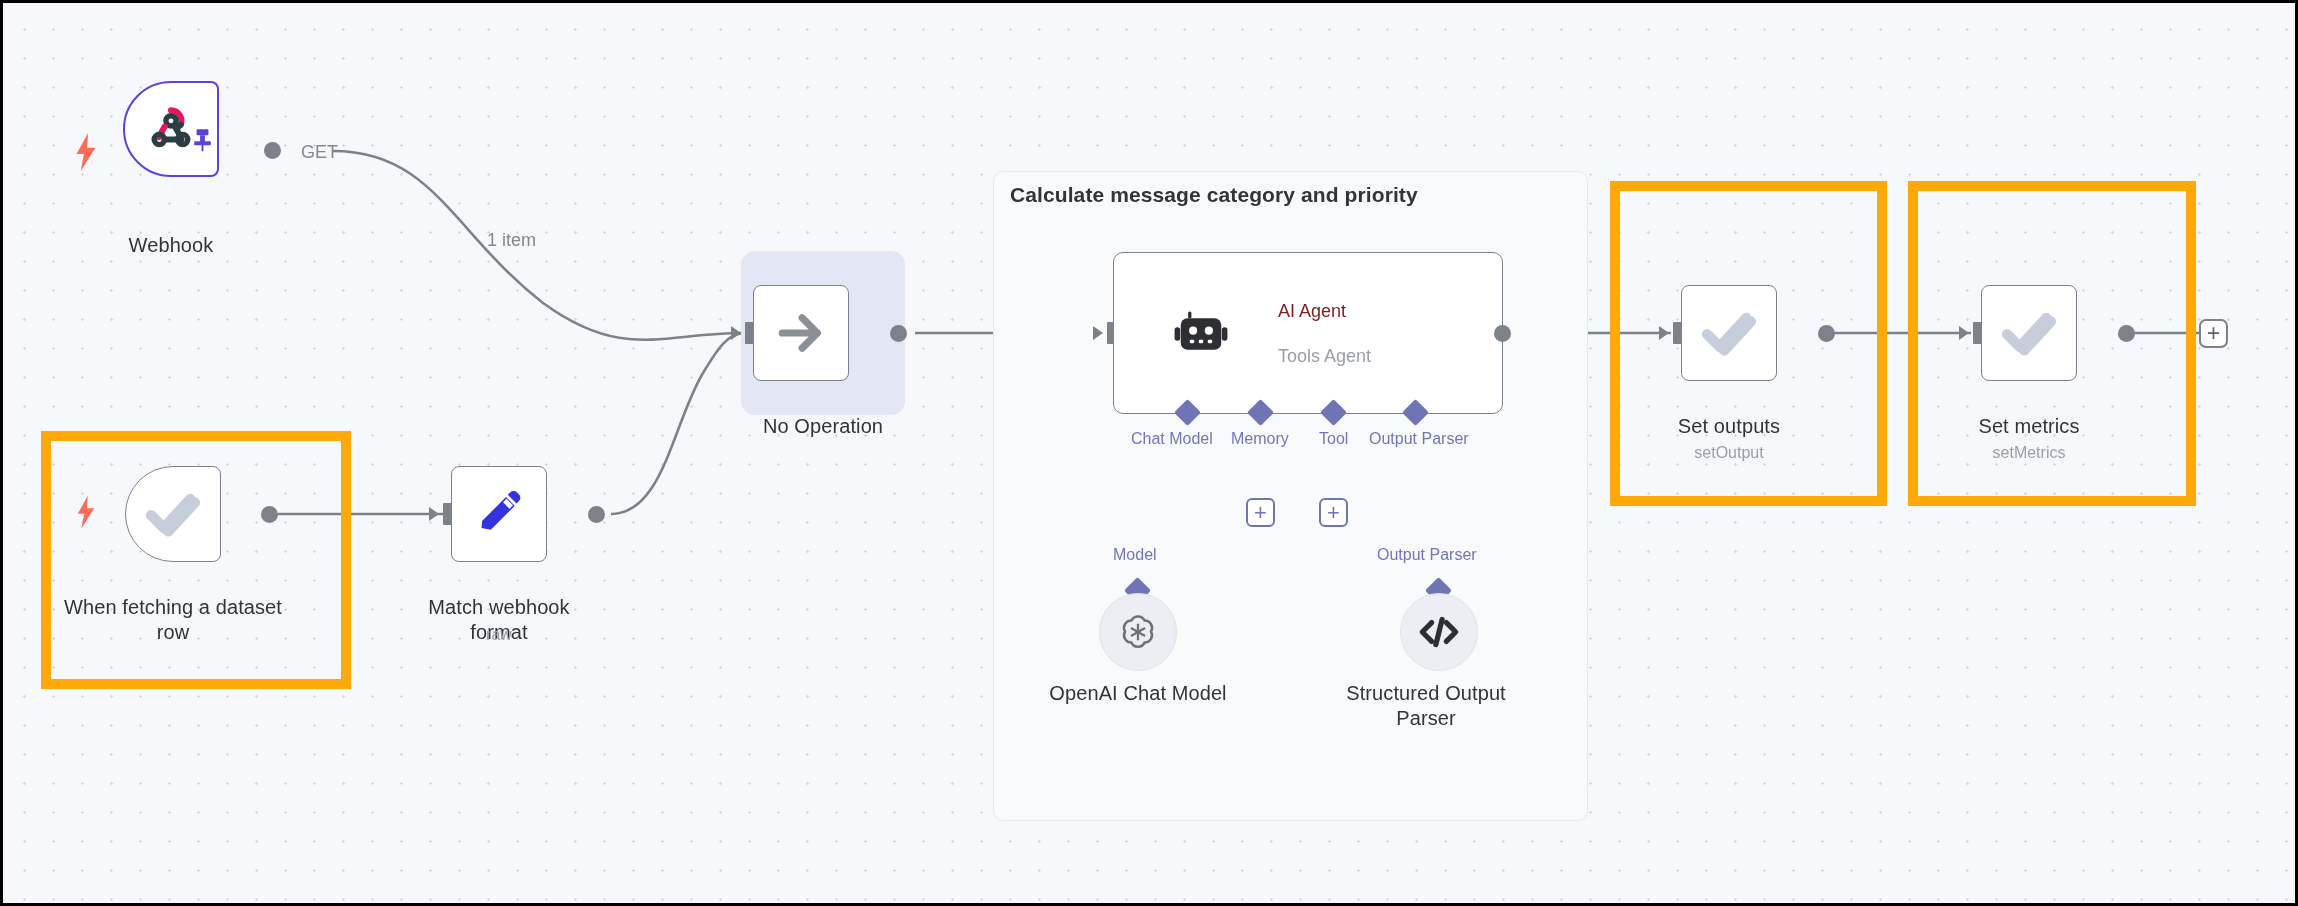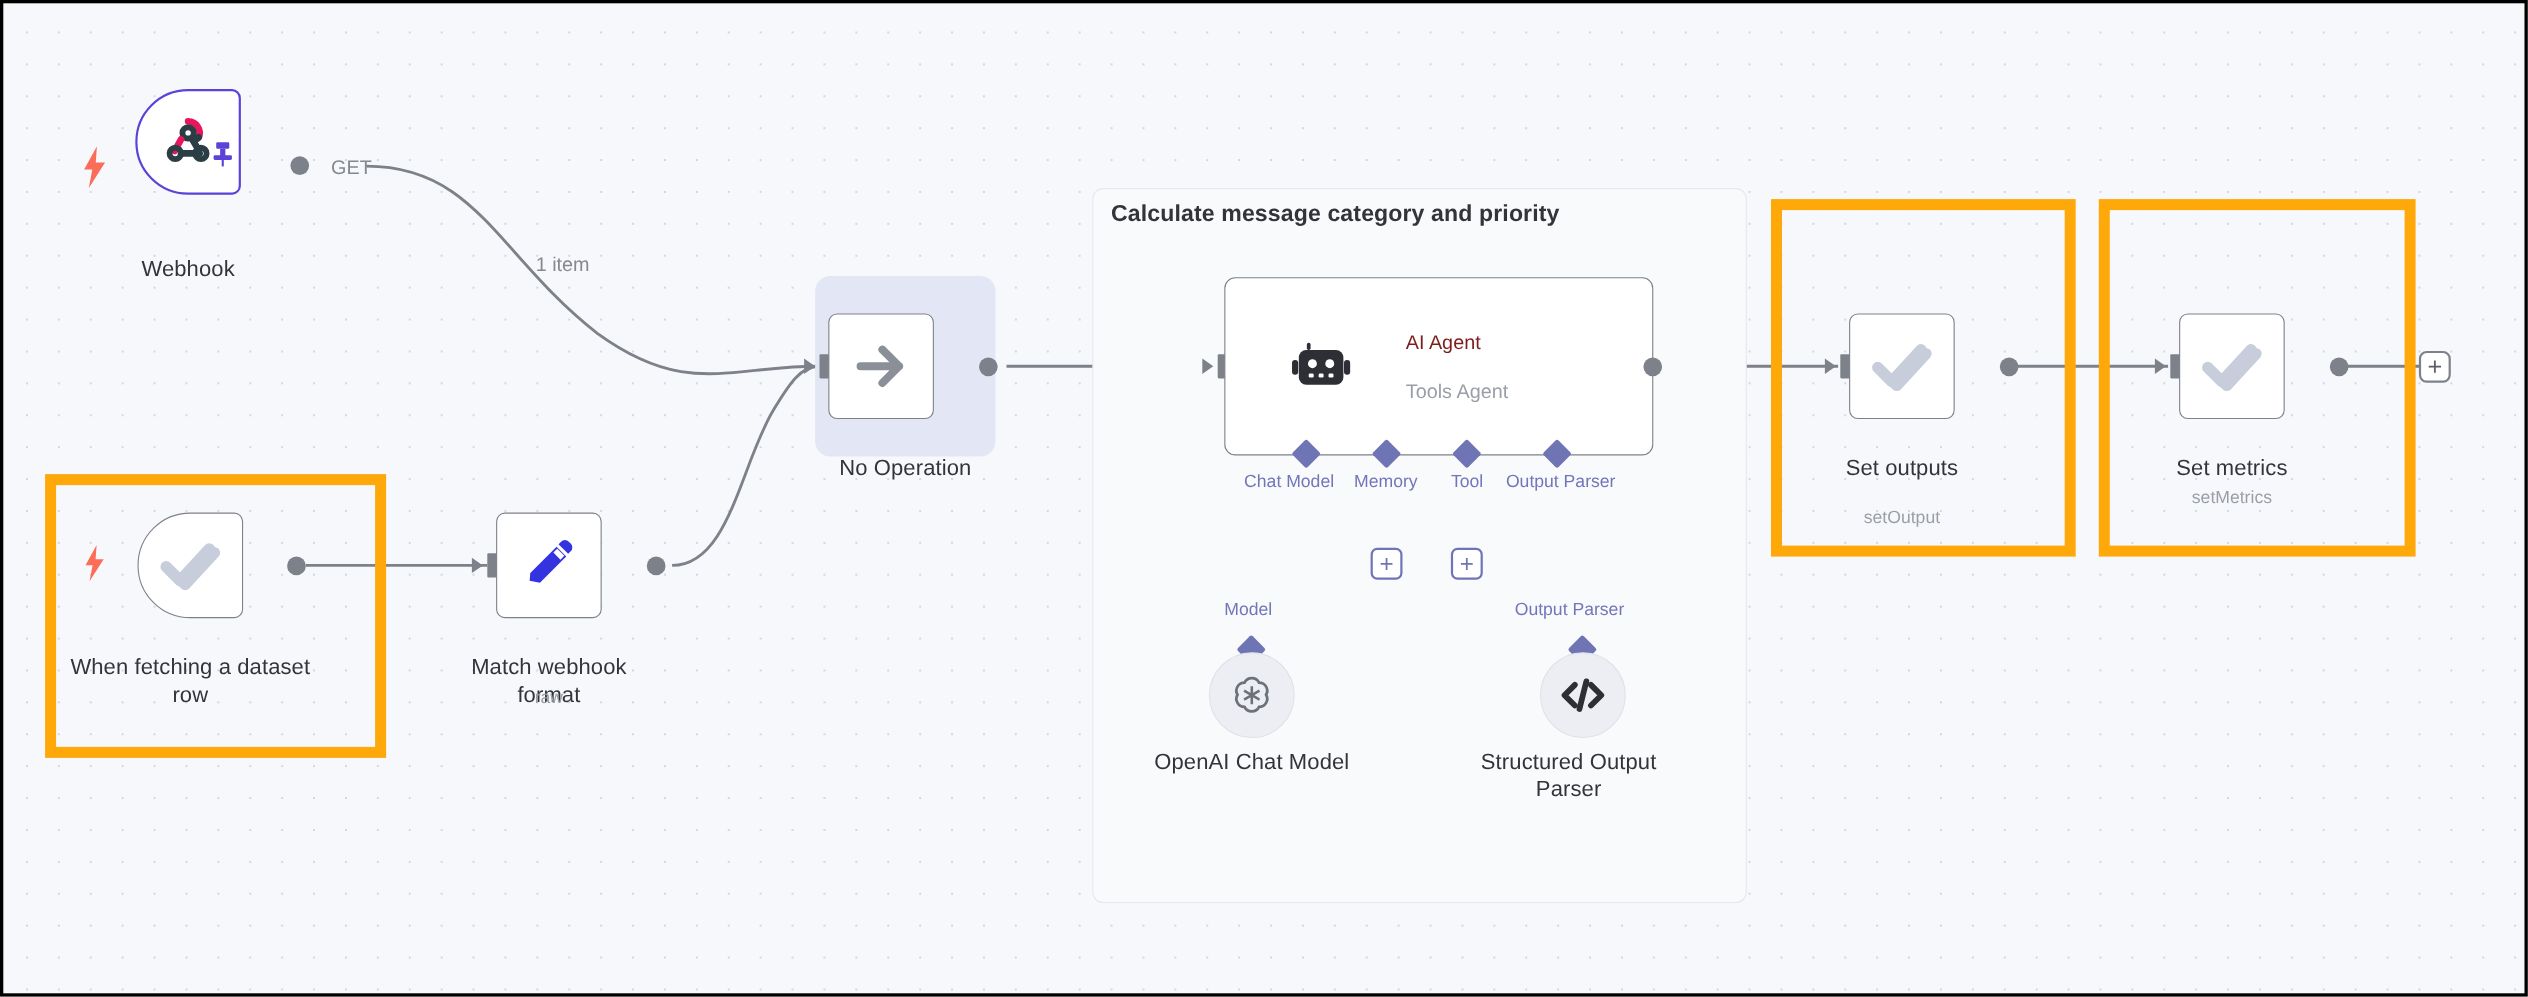--- a/index.html
+++ b/index.html
@@ -316,21 +316,21 @@
     <div class="in-arrow" style="left:1656px;top:323px;"></div>
     <div class="in-port" style="left:1670px;top:319px;"></div>
     <div class="nbox" style="left:1678px;top:282px;">
       <svg width="60" height="60" viewBox="0 0 52 52">
         <path d="M7 27 L18 38 L41 13" stroke="#c8cddb" stroke-width="9" fill="none" stroke-linecap="round" stroke-linejoin="round"></path>
         <path d="M17 36 L22 41 L45 16" stroke="#c8cddb" stroke-width="9" fill="none" stroke-linecap="round" stroke-linejoin="round"></path>
       </svg>
     </div>
     <div class="out-dot" style="left:1815px;top:322px;"></div>
     <div class="nlabel" style="left:1646px;top:411px;width:160px;">Set outputs</div>
-    <div class="nsub" style="left:1646px;top:458px;width:160px;">setOutput</div>
+    <div class="nsub" style="left:1646px;top:440px;width:160px;">setOutput</div>
   </div>
 
   <div class="node">
     <div class="in-arrow" style="left:1956px;top:323px;"></div>
     <div class="in-port" style="left:1970px;top:319px;"></div>
     <div class="nbox" style="left:1978px;top:282px;">
       <svg width="60" height="60" viewBox="0 0 52 52">
         <path d="M7 27 L18 38 L41 13" stroke="#c8cddb" stroke-width="9" fill="none" stroke-linecap="round" stroke-linejoin="round"></path>
         <path d="M17 36 L22 41 L45 16" stroke="#c8cddb" stroke-width="9" fill="none" stroke-linecap="round" stroke-linejoin="round"></path>
       </svg>

